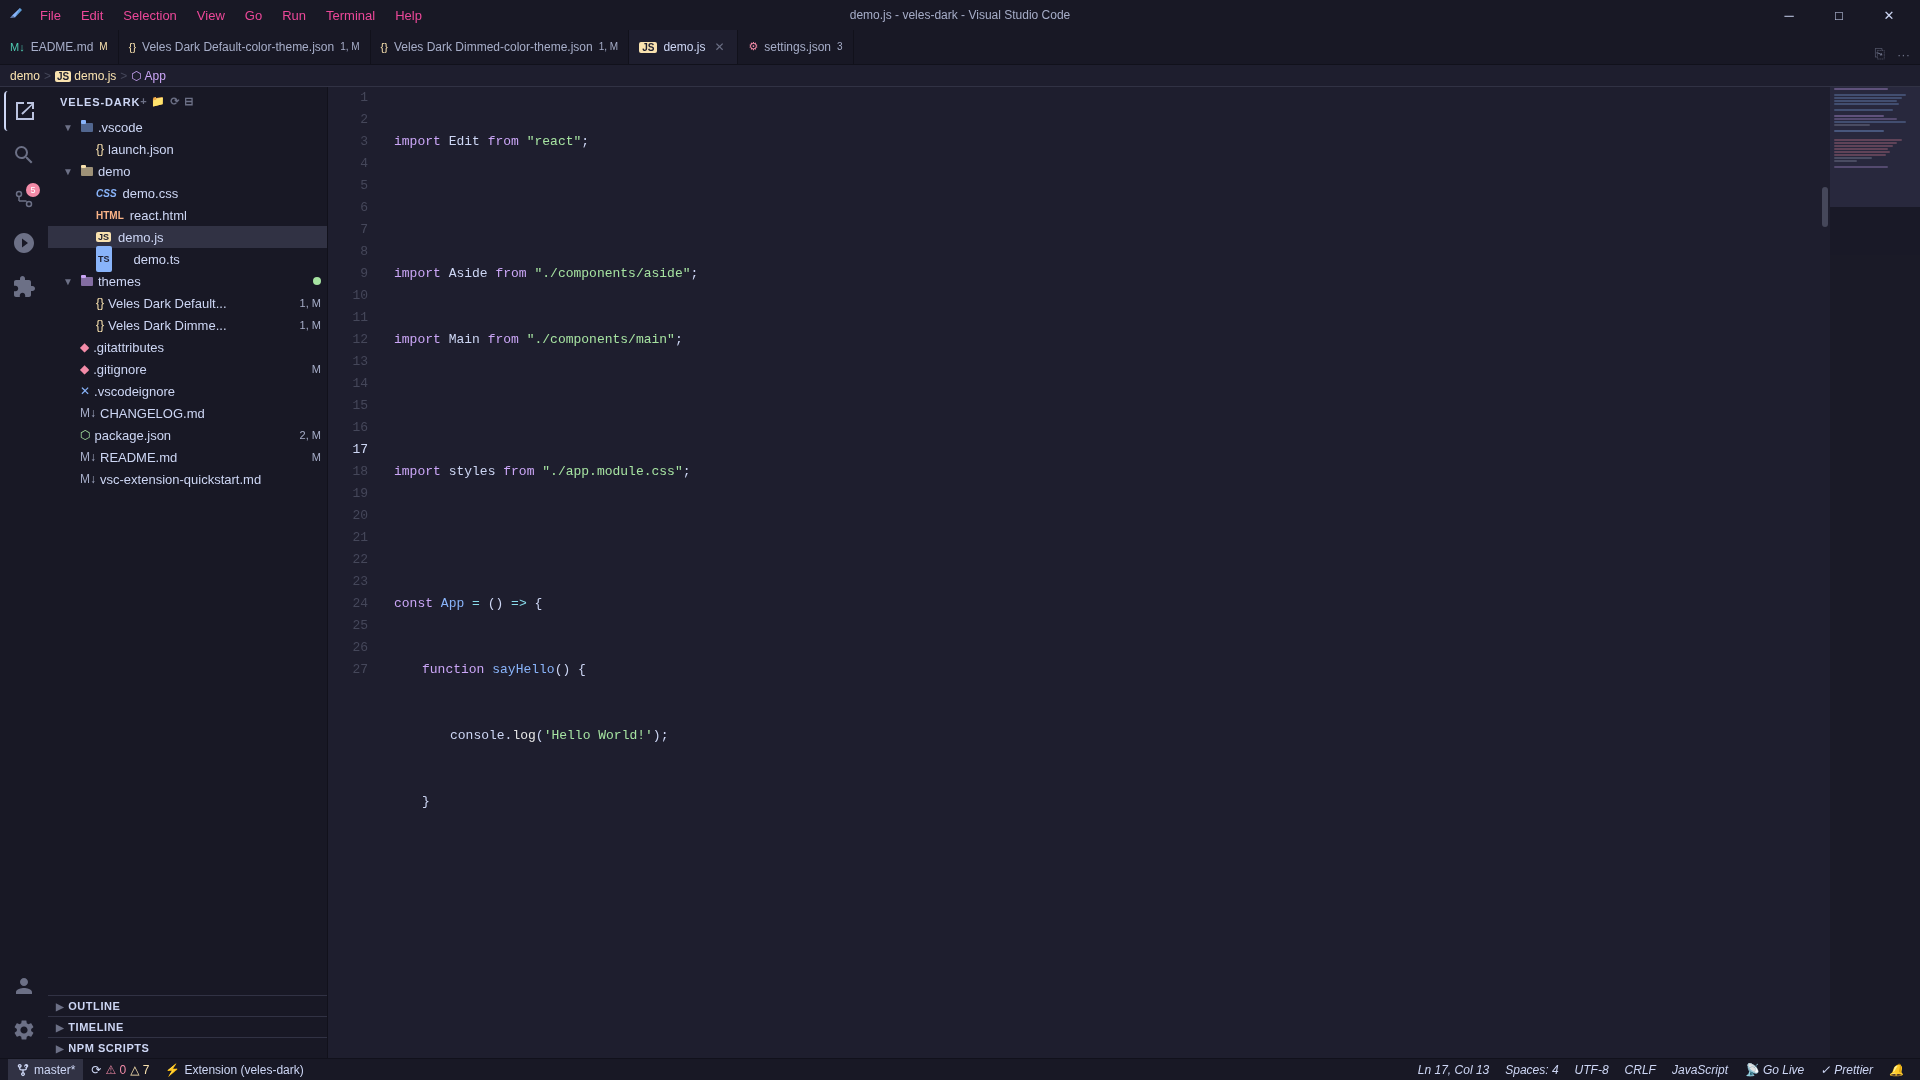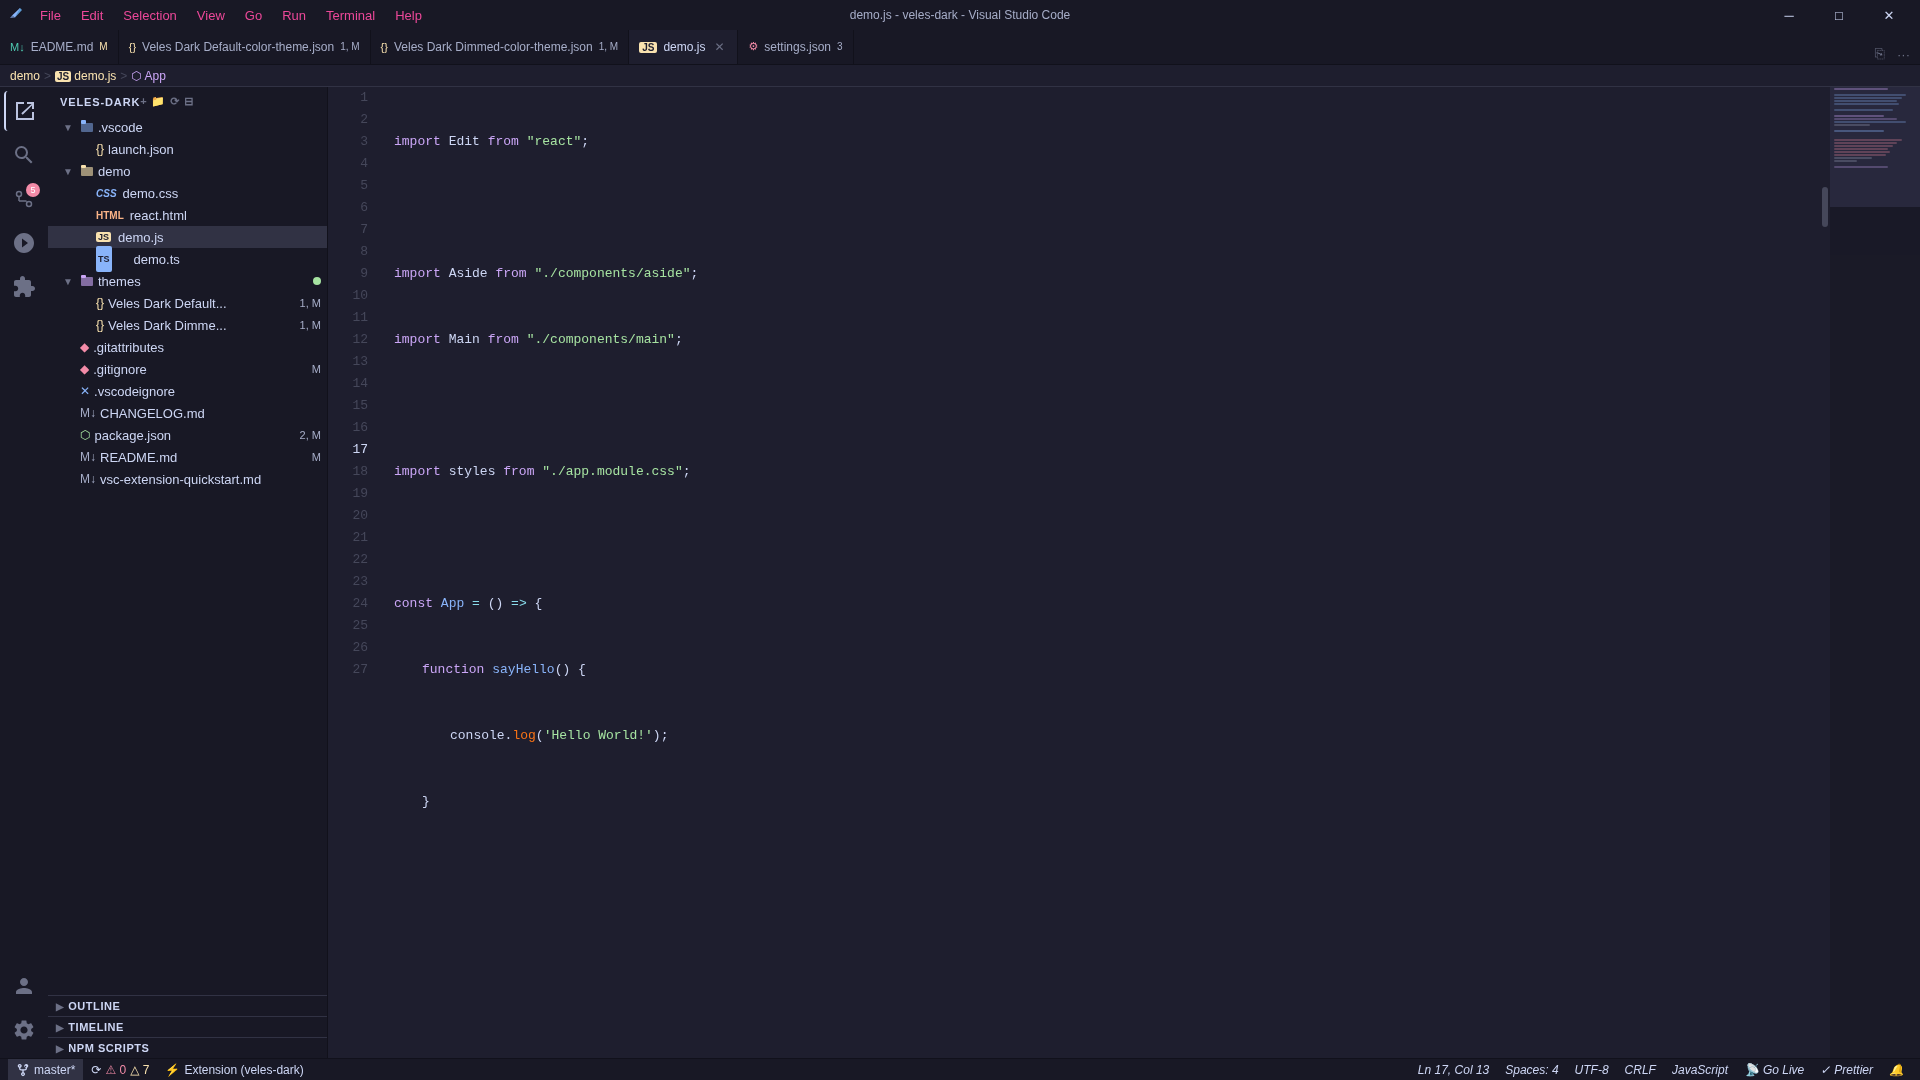--- a/index.html
+++ b/index.html
@@ -300,21 +300,21 @@
     }
 
     
     .kw { color: #cba6f7; } 
     .str { color: #a6e3a1; } 
     .fn { color: #89b4fa; } 
     .var { color: #cdd6f4; } 
     .op { color: #89dceb; }
     .punc { color: #cdd6f4; }
     .import-name { color: #cdd6f4; }
-    .method { color: #f97316; }
+    .method { color: #e5e5e5; }
 
     
     #minimap {
       width: 90px;
       background: #181825;
       overflow: hidden;
       flex-shrink: 0;
       opacity: 0.7;
       position: relative;
     }

